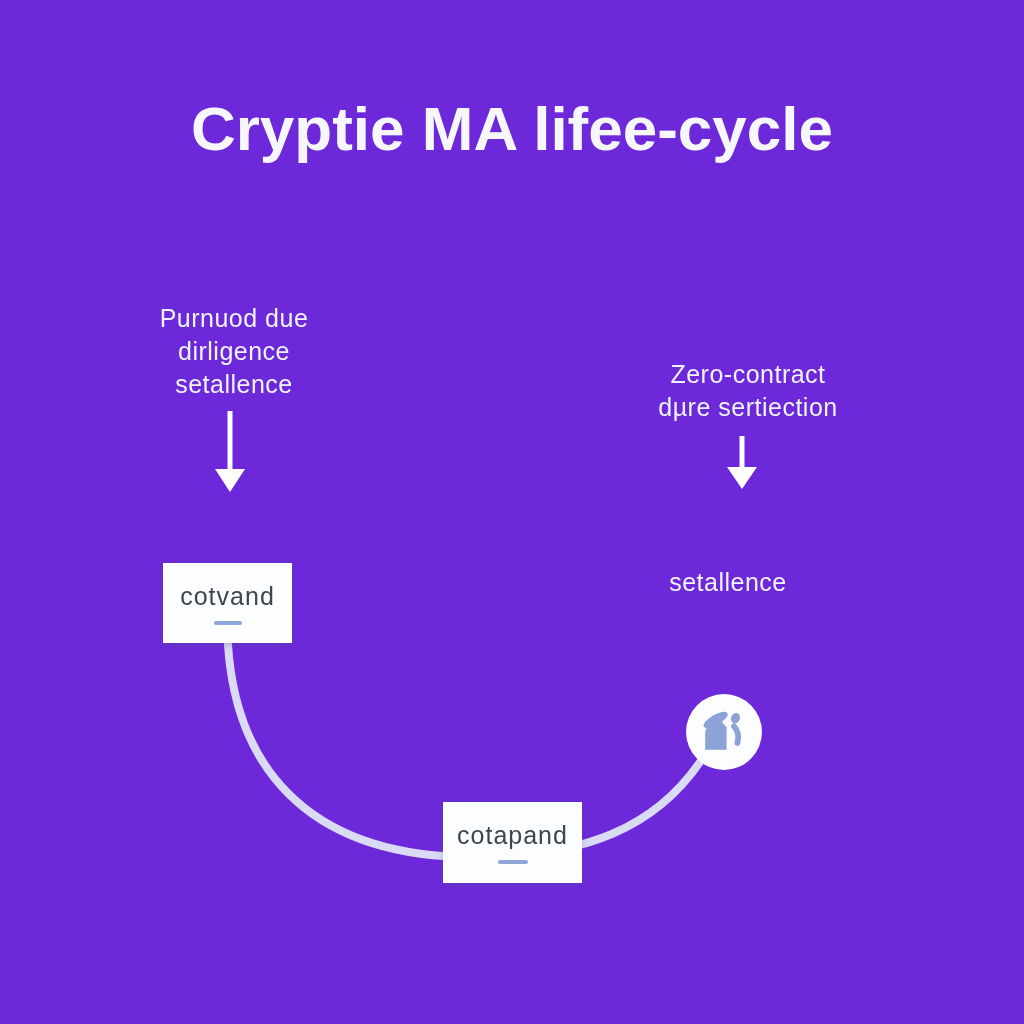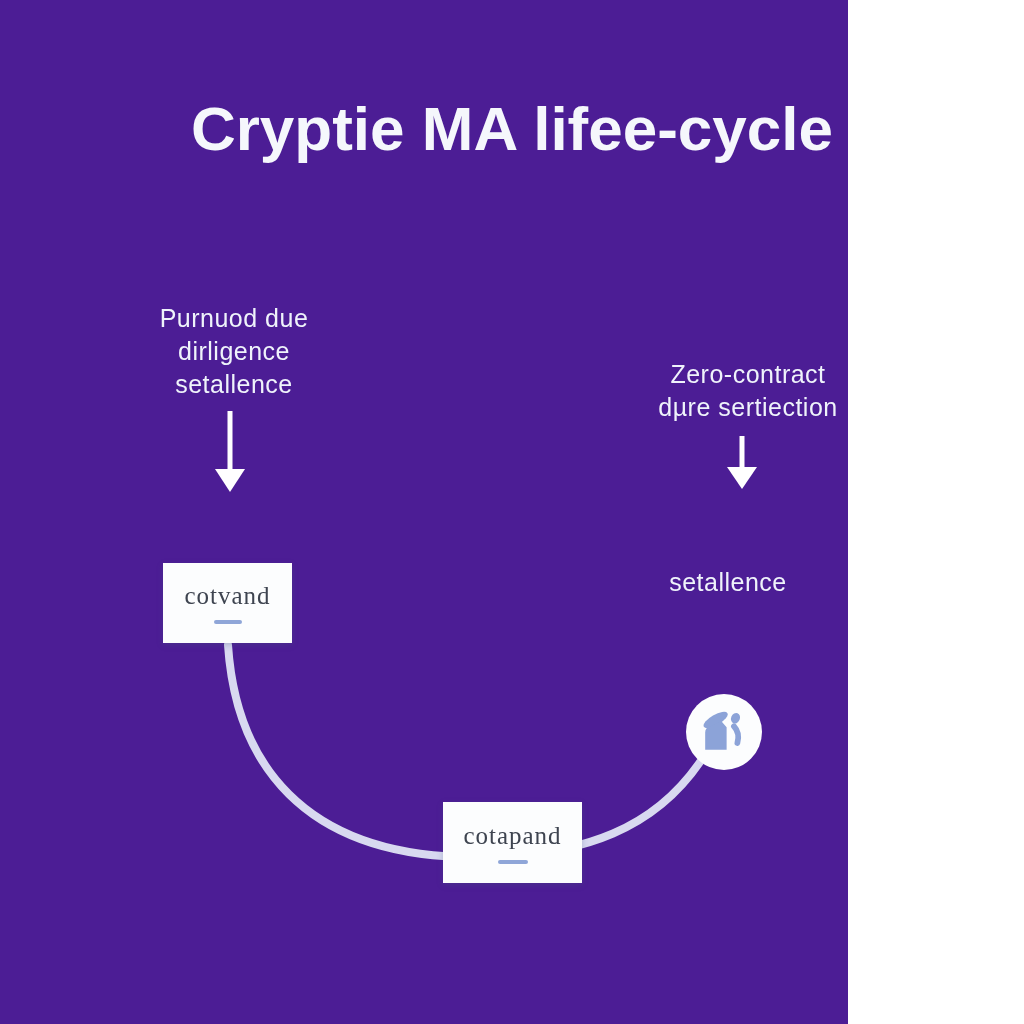--- a/index.html
+++ b/index.html
@@ -1,20 +1,20 @@
 <!DOCTYPE html>
 <html><head>
 <meta charset="utf-8">
 <style>
   html,body{margin:0;padding:0;}
   body{font-family:"Liberation Sans","DejaVu Sans",sans-serif;}
   #canvas{
     position:relative;
-    width:848px;height:1024px;
-    background:#4c1d95;
+    width:1024px;height:1024px;
+    background:#6d28d9;
     overflow:hidden;
   }
   
   .title{
     position:absolute;top:92px;left:0;width:1024px;
     text-align:center;
     font-size:62px;line-height:74px;font-weight:700;
     color:#F5F7FC;letter-spacing:0px;
   }
   
@@ -33,21 +33,21 @@
   .arrow-left{left:210px;top:411px;}
   .arrow-right{left:722px;top:436px;}
   
   .curve-svg{position:absolute;left:0;top:0;z-index:1;}
   
   .node-box{
     position:absolute;z-index:2;
     background:#FCFDFE;
     box-shadow:0 2px 6px rgba(70,82,125,0.30);
     display:flex;flex-direction:column;
-    align-items:center;justify-content:center;font-family:Liberation Serif, serif;
+    align-items:center;justify-content:center;
   }
   .box-left{left:163px;top:563px;width:129px;height:80px;}
   .box-bottom{left:443px;top:802px;width:139px;height:81px;}
   .node-label{
     color:#3E4450;font-size:25px;letter-spacing:1px;font-weight:400;
   }
   .node-dash{
     height:4px;border-radius:2px;background:#8FA6D8;margin-top:10px;
   }
   .dash-left{width:28px;}

